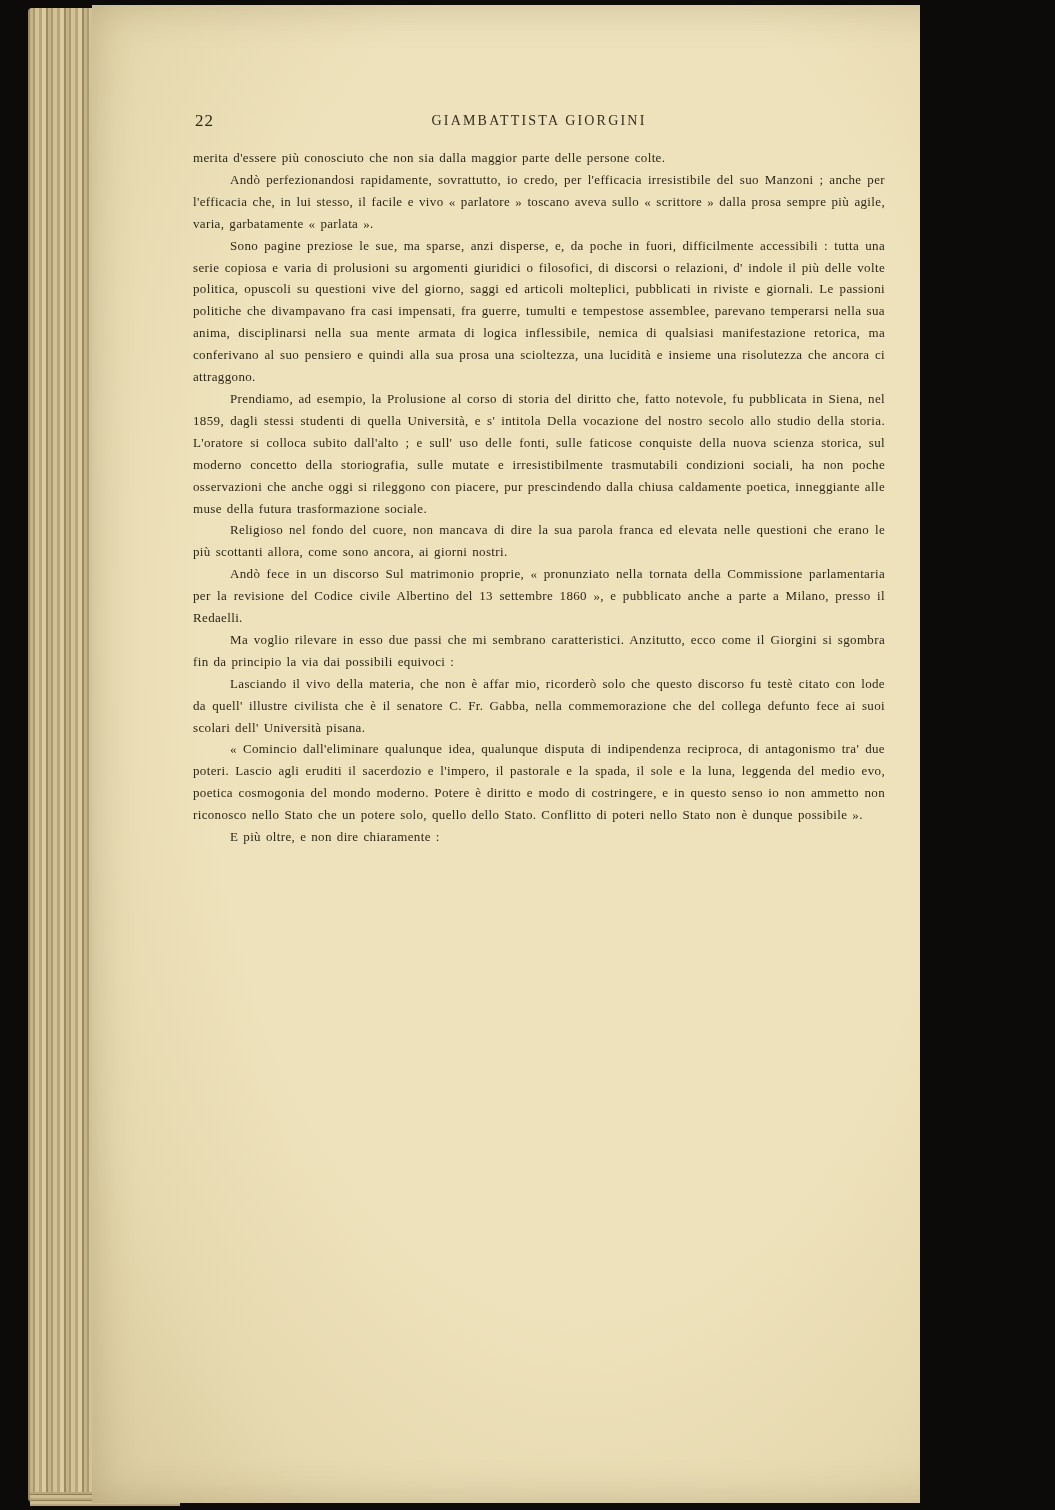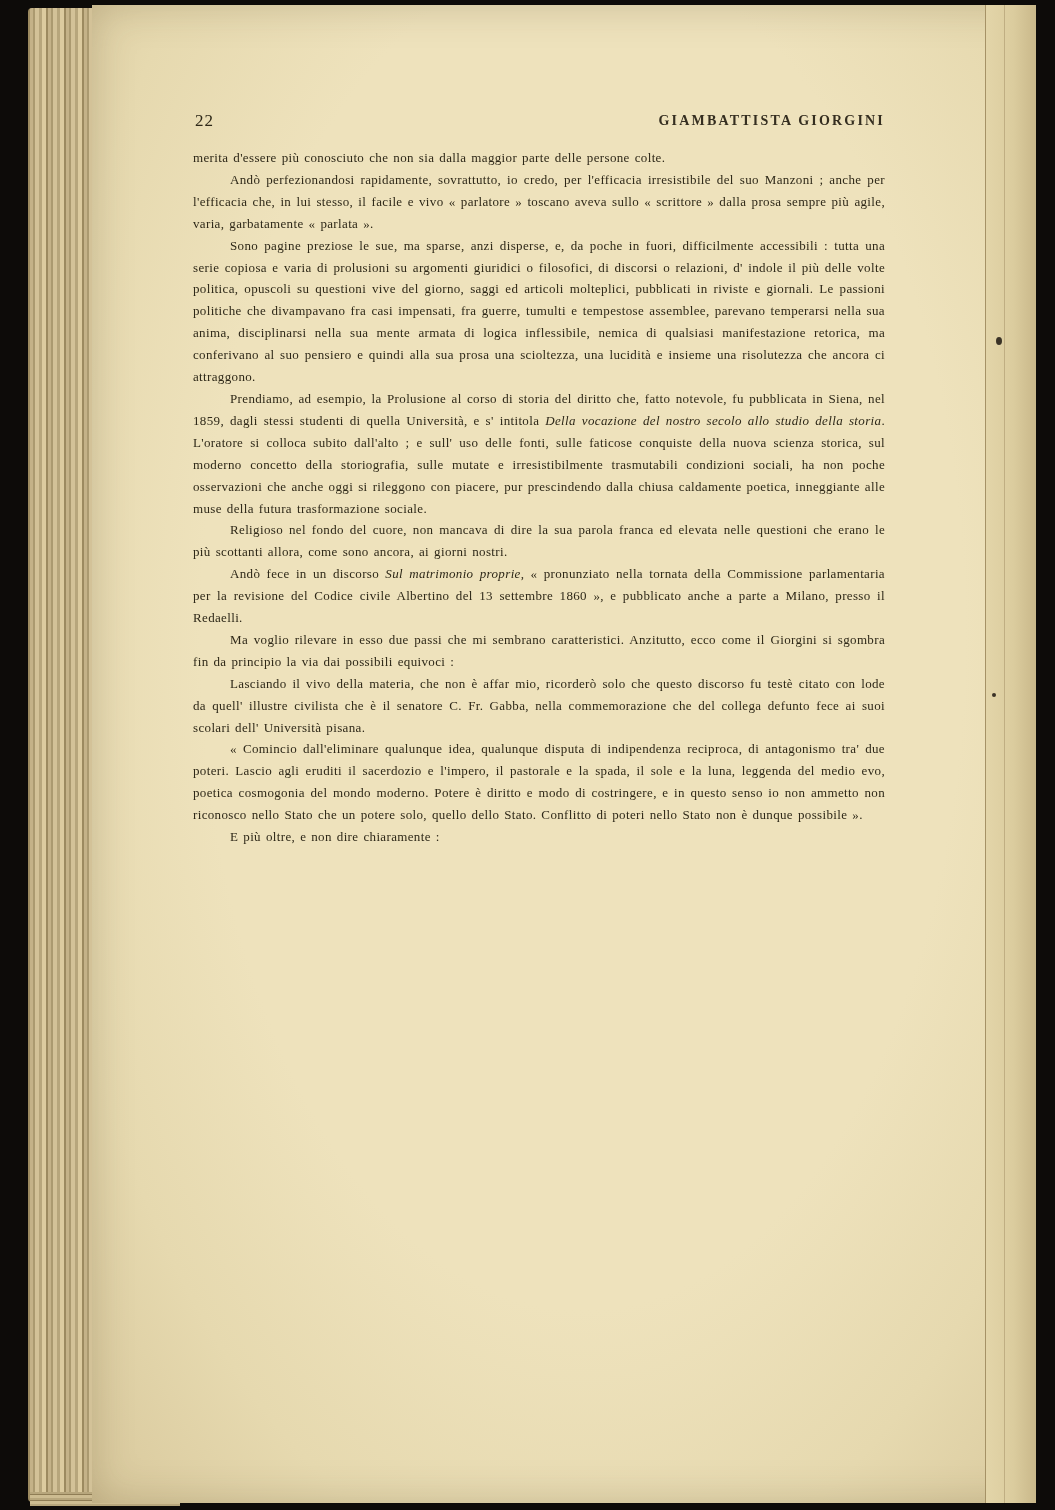--- a/index.html
+++ b/index.html
@@ -2,21 +2,21 @@
 <html><head>
 <meta charset="utf-8">
 <style>
   html, body { margin:0; padding:0; }
   body {
     background:#0d0b09;
     font-family:"Liberation Serif", "DejaVu Serif", serif;
   }
   .stage {
     position:relative;
-    width:1055px; height:1510px;
+    width:920px; height:1510px;
     background:#0d0b09;
     overflow:hidden;
   }
   
   .edge-stack-left {
     position:absolute; left:28px; top:8px;
     width:64px; height:1494px;
     background:repeating-linear-gradient(to right,
       #9c8a60 0 2px, #c4b288 2px 5px, #ab9a70 5px 7px,
       #d3c298 7px 11px, #b7a67c 11px 14px, #dccb9f 14px 18px);
@@ -56,36 +56,35 @@
     color:#2e2818;
   }
   .running-head {
     position:relative; height:38px;
   }
   .pagenum {
     position:absolute; left:2px; top:2px;
     font-size:17px; letter-spacing:1px;
   }
   .head-title {
-    display:block; text-align:right;
+    display:block; text-align:center;
     font-size:14px; letter-spacing:2.2px;
     padding-top:4px;
     color:#352e20;
-    font-weight:bold;
   }
   .text-block p {
     margin:0;
     font-size:13px;
     line-height:21.9px;
     text-align:justify;
     letter-spacing:0.35px;
     word-spacing:1.4px;
   }
   .text-block p.indent { text-indent:37px; }
-  .text-block .italic { font-style:italic; }
+  .text-block .italic { }
 </style>
 </head>
 <body>
 
 <div class="stage">
   <div class="edge-stack-left"></div>
   <div class="edge-stack-bottom"></div>
 
   <div class="page">
     <div class="right-strip">

